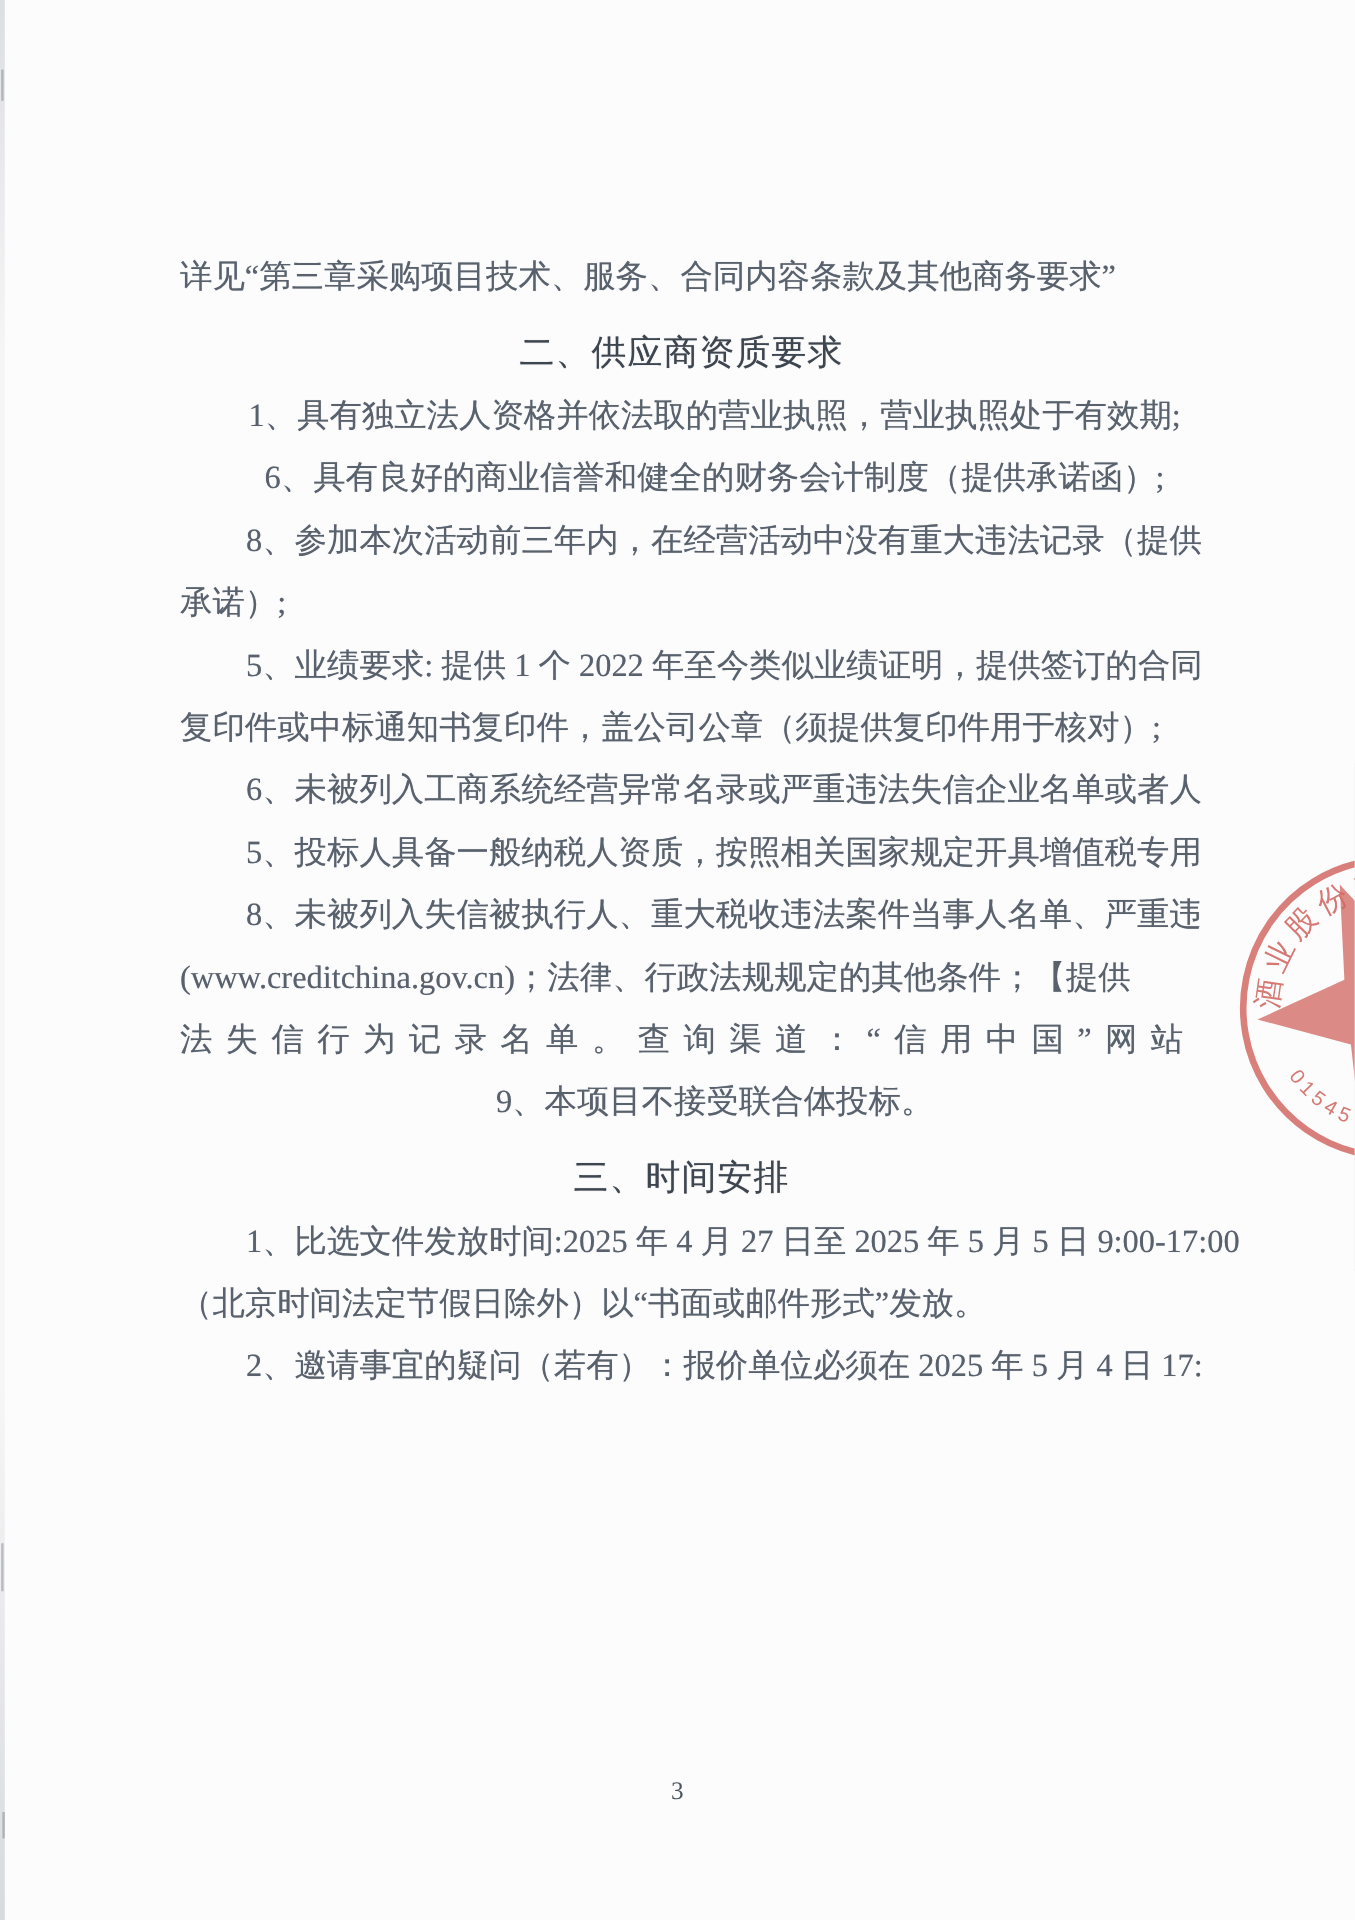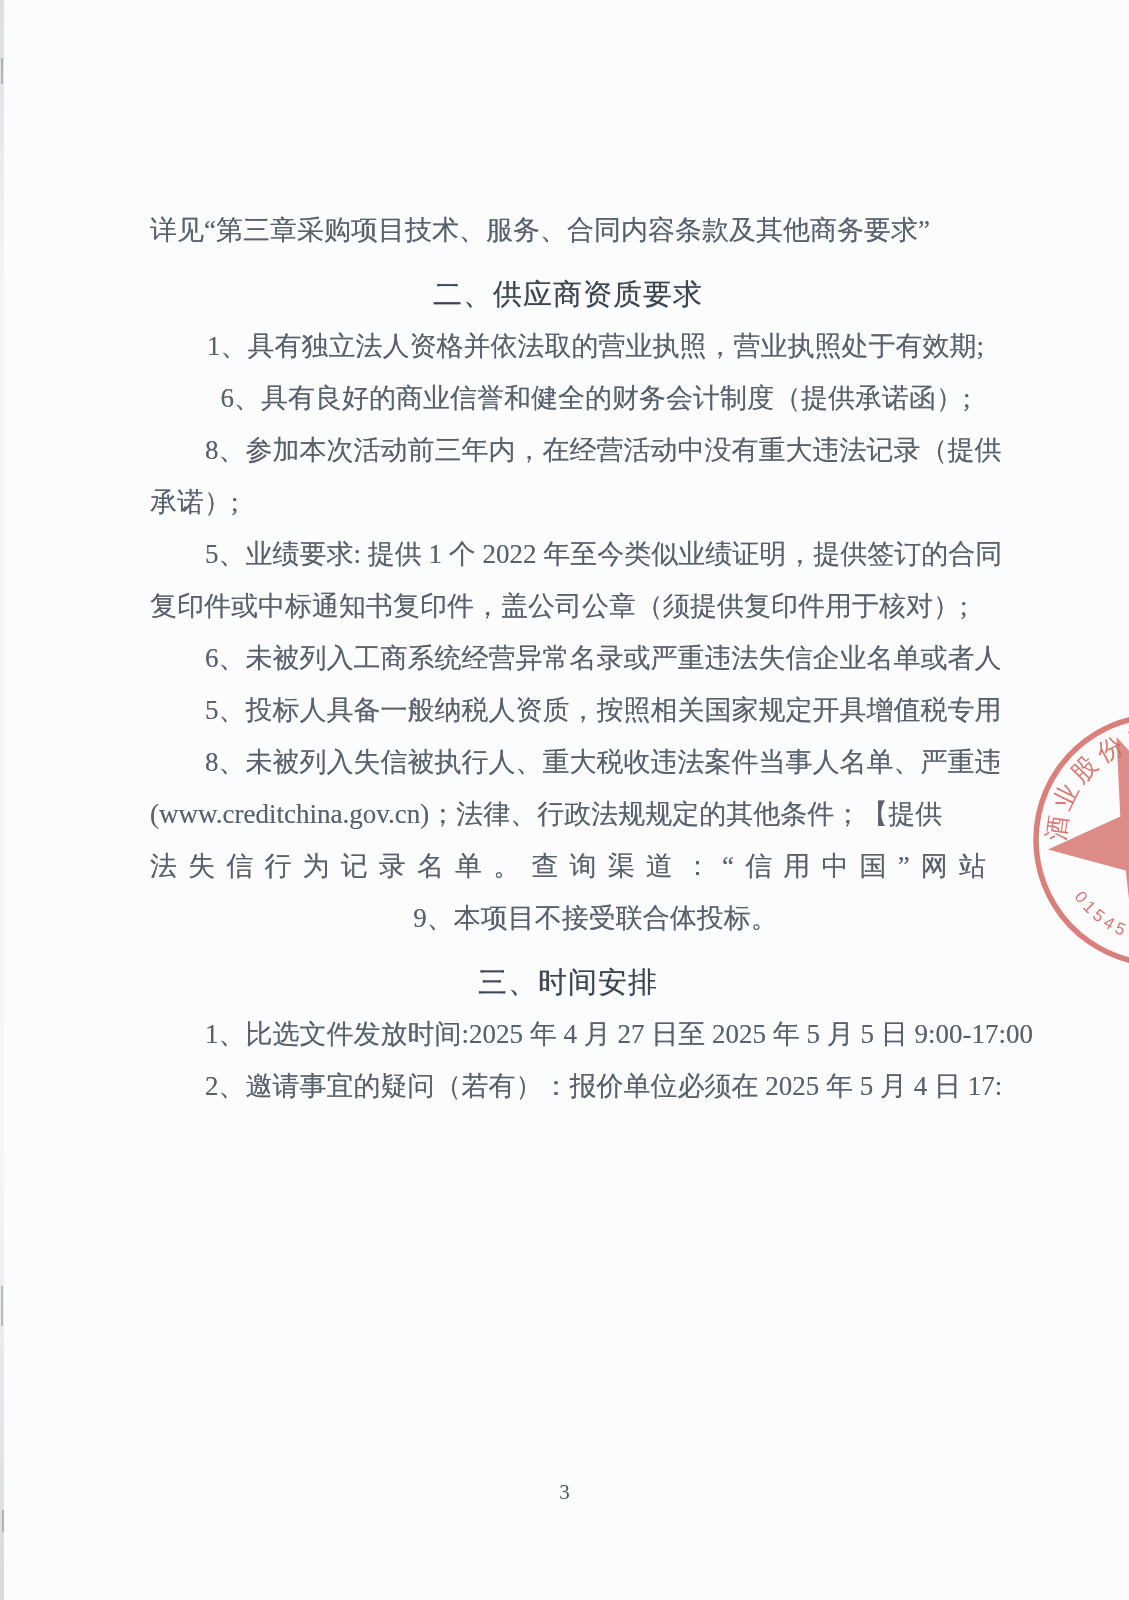--- a/index.html
+++ b/index.html
@@ -90,20 +90,21 @@
       <div class="line indent">5、业绩要求: 提供 1 个 2022 年至今类似业绩证明，提供签订的合同</div>
       <div class="line flush">复印件或中标通知书复印件，盖公司公章（须提供复印件用于核对）;</div>
       <div class="line indent">6、未被列入工商系统经营异常名录或严重违法失信企业名单或者人</div>
       <div class="line indent">5、投标人具备一般纳税人资质，按照相关国家规定开具增值税专用</div>
       <div class="line indent">8、未被列入失信被执行人、重大税收违法案件当事人名单、严重违</div>
       <div class="line flush">(www.creditchina.gov.cn)；法律、行政法规规定的其他条件；【提供</div>
       <div class="line stretch">法失信行为记录名单。查询渠道：“信用中国”网站</div>
       <div class="line indent">9、本项目不接受联合体投标。</div>
       <div class="line heading">三、时间安排</div>
       <div class="line indent">1、比选文件发放时间:2025 年 4 月 27 日至 2025 年 5 月 5 日 9:00-17:00</div>
+      <div class="line flush">（北京时间法定节假日除外）以“书面或邮件形式”发放。</div>
       <div class="line indent">2、邀请事宜的疑问（若有）：报价单位必须在 2025 年 5 月 4 日 17:</div>
     </div>
 
   <svg class="stamp" viewBox="0 0 300 330" width="300" height="330">
     <g transform="rotate(-10 165 150)" opacity="0.82">
       <circle cx="165" cy="150" r="124" fill="none" stroke="#c94a43" stroke-width="5.5" stroke-opacity="0.85"></circle>
       <path id="sealTopArc" d="M 70 150 A 95 95 0 1 1 260 150" fill="none"></path>
       <path id="sealBottomArc" d="M 62 150 A 103 103 0 1 0 268 150" fill="none"></path>
       <text font-family="Liberation Sans, sans-serif" font-size="25" fill="#c94a43" letter-spacing="5" opacity="0.9">
         <textPath href="#sealTopArc" startOffset="5%">酒业股份有限公司</textPath>

